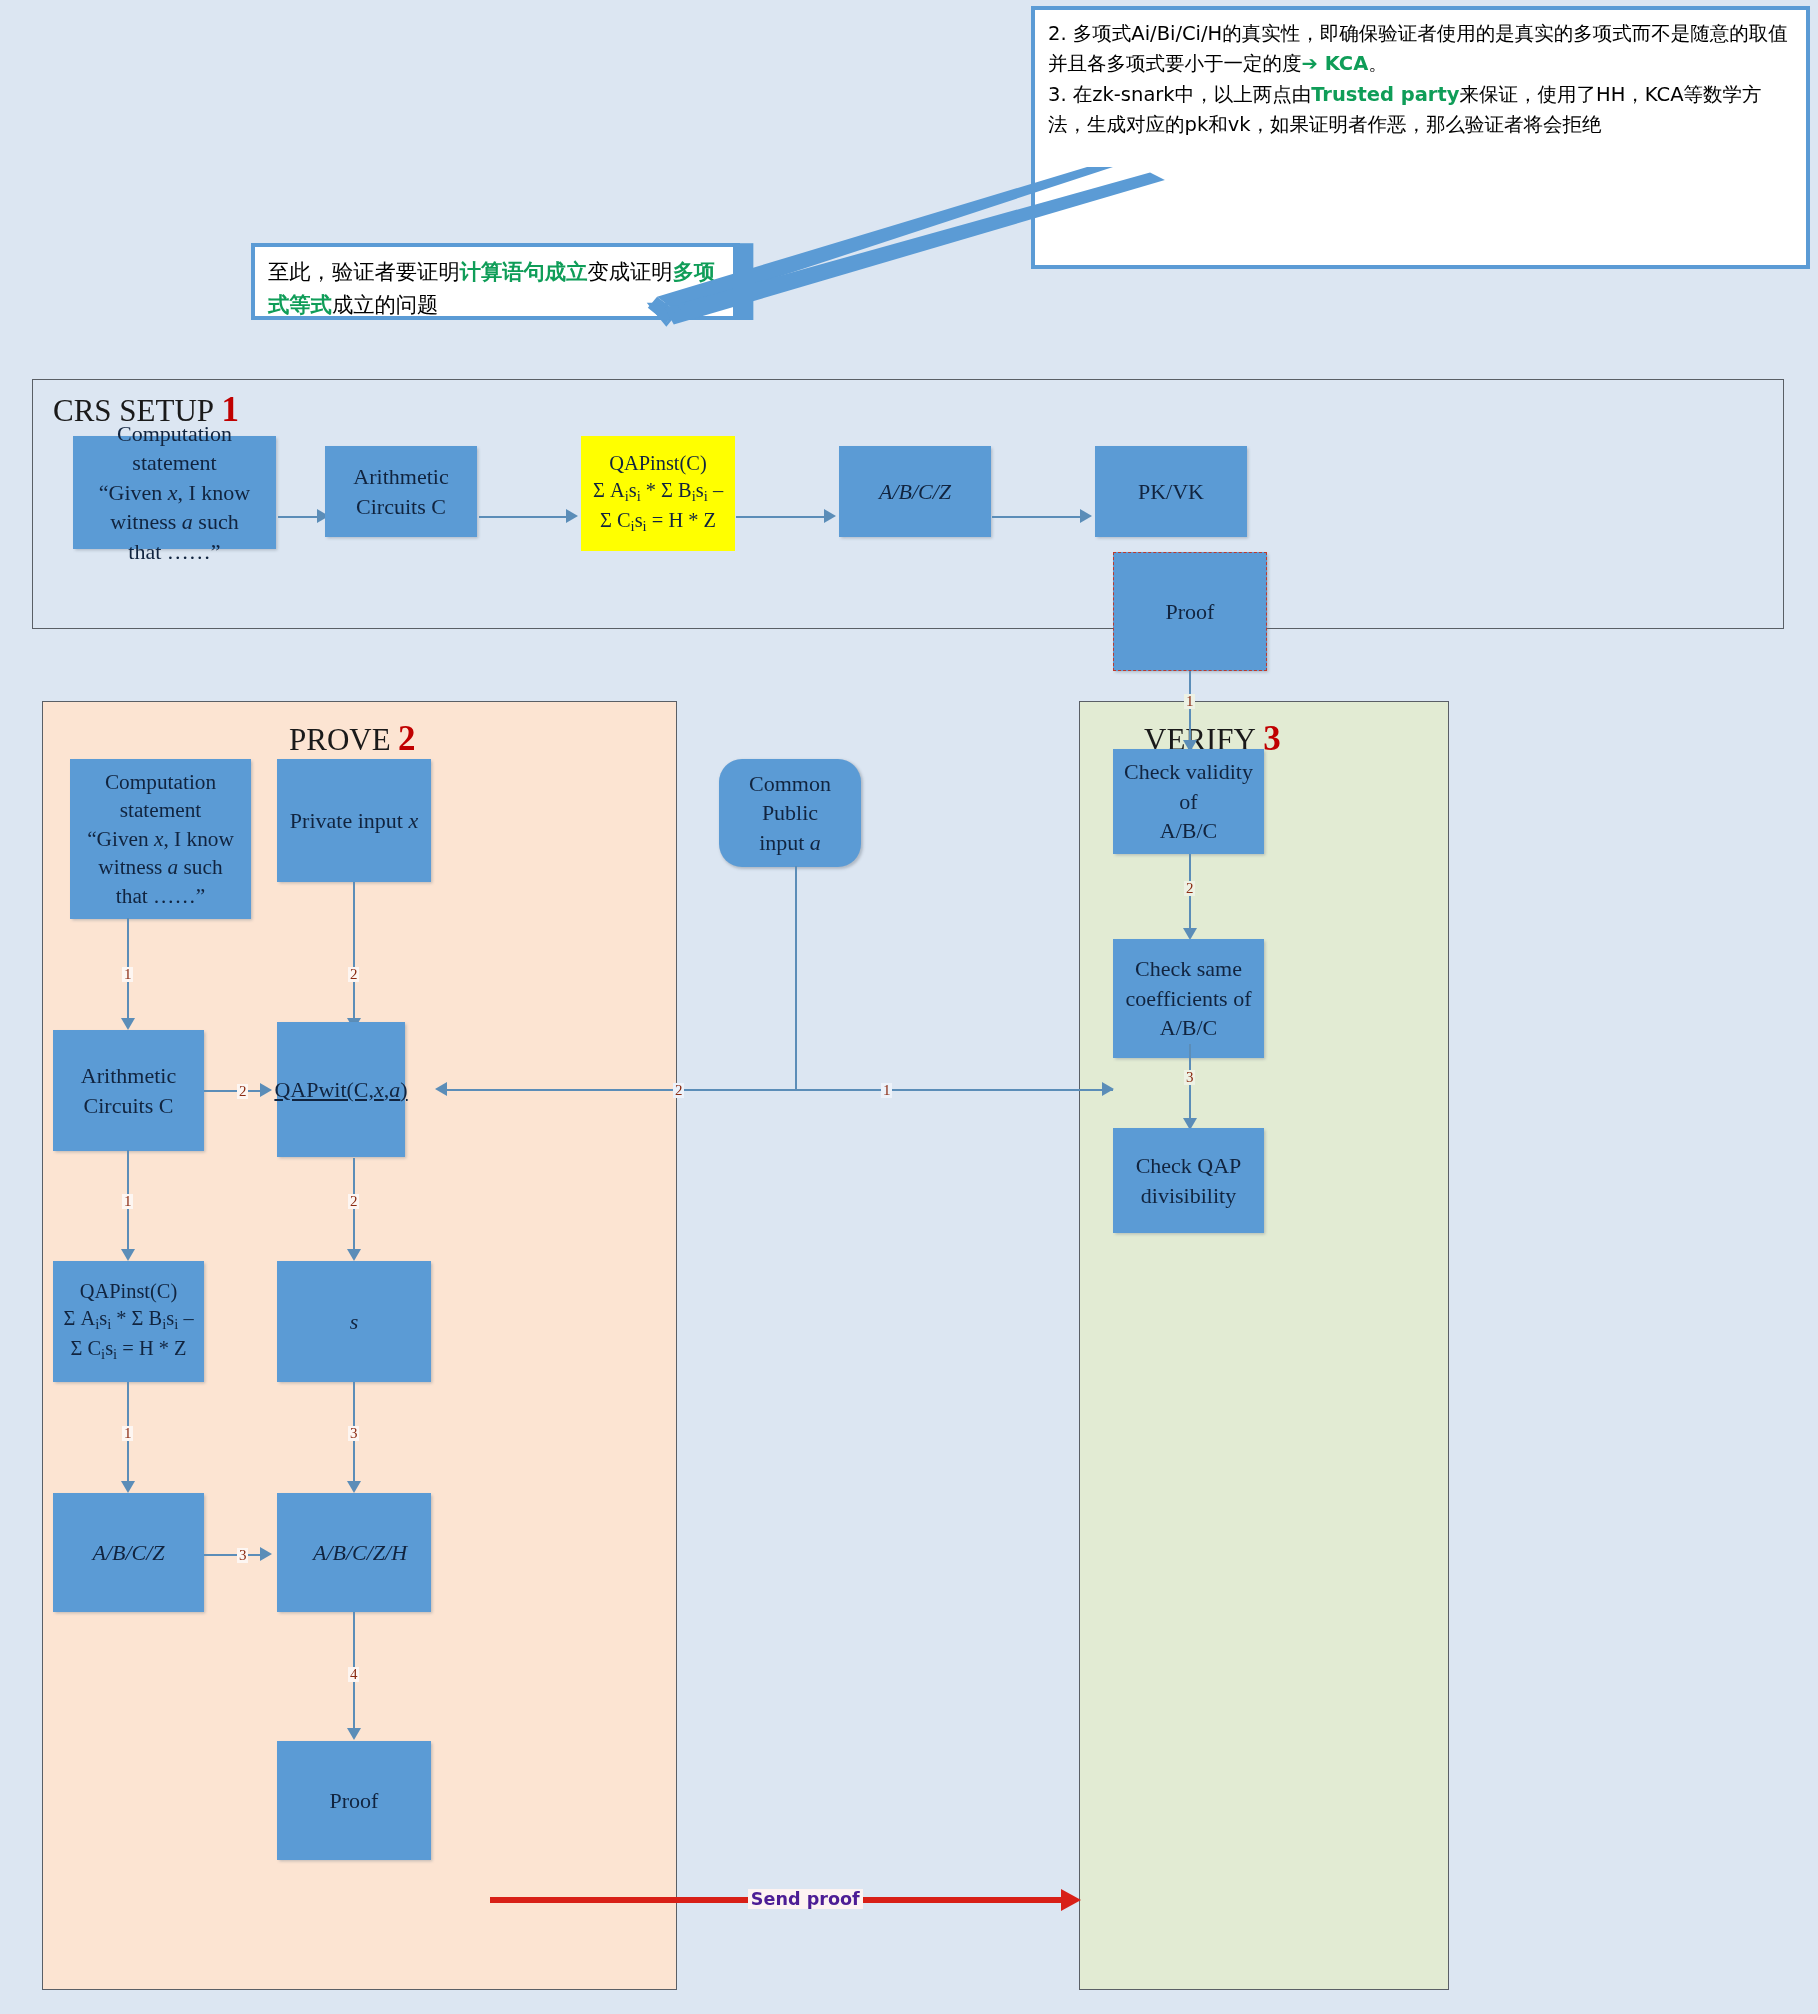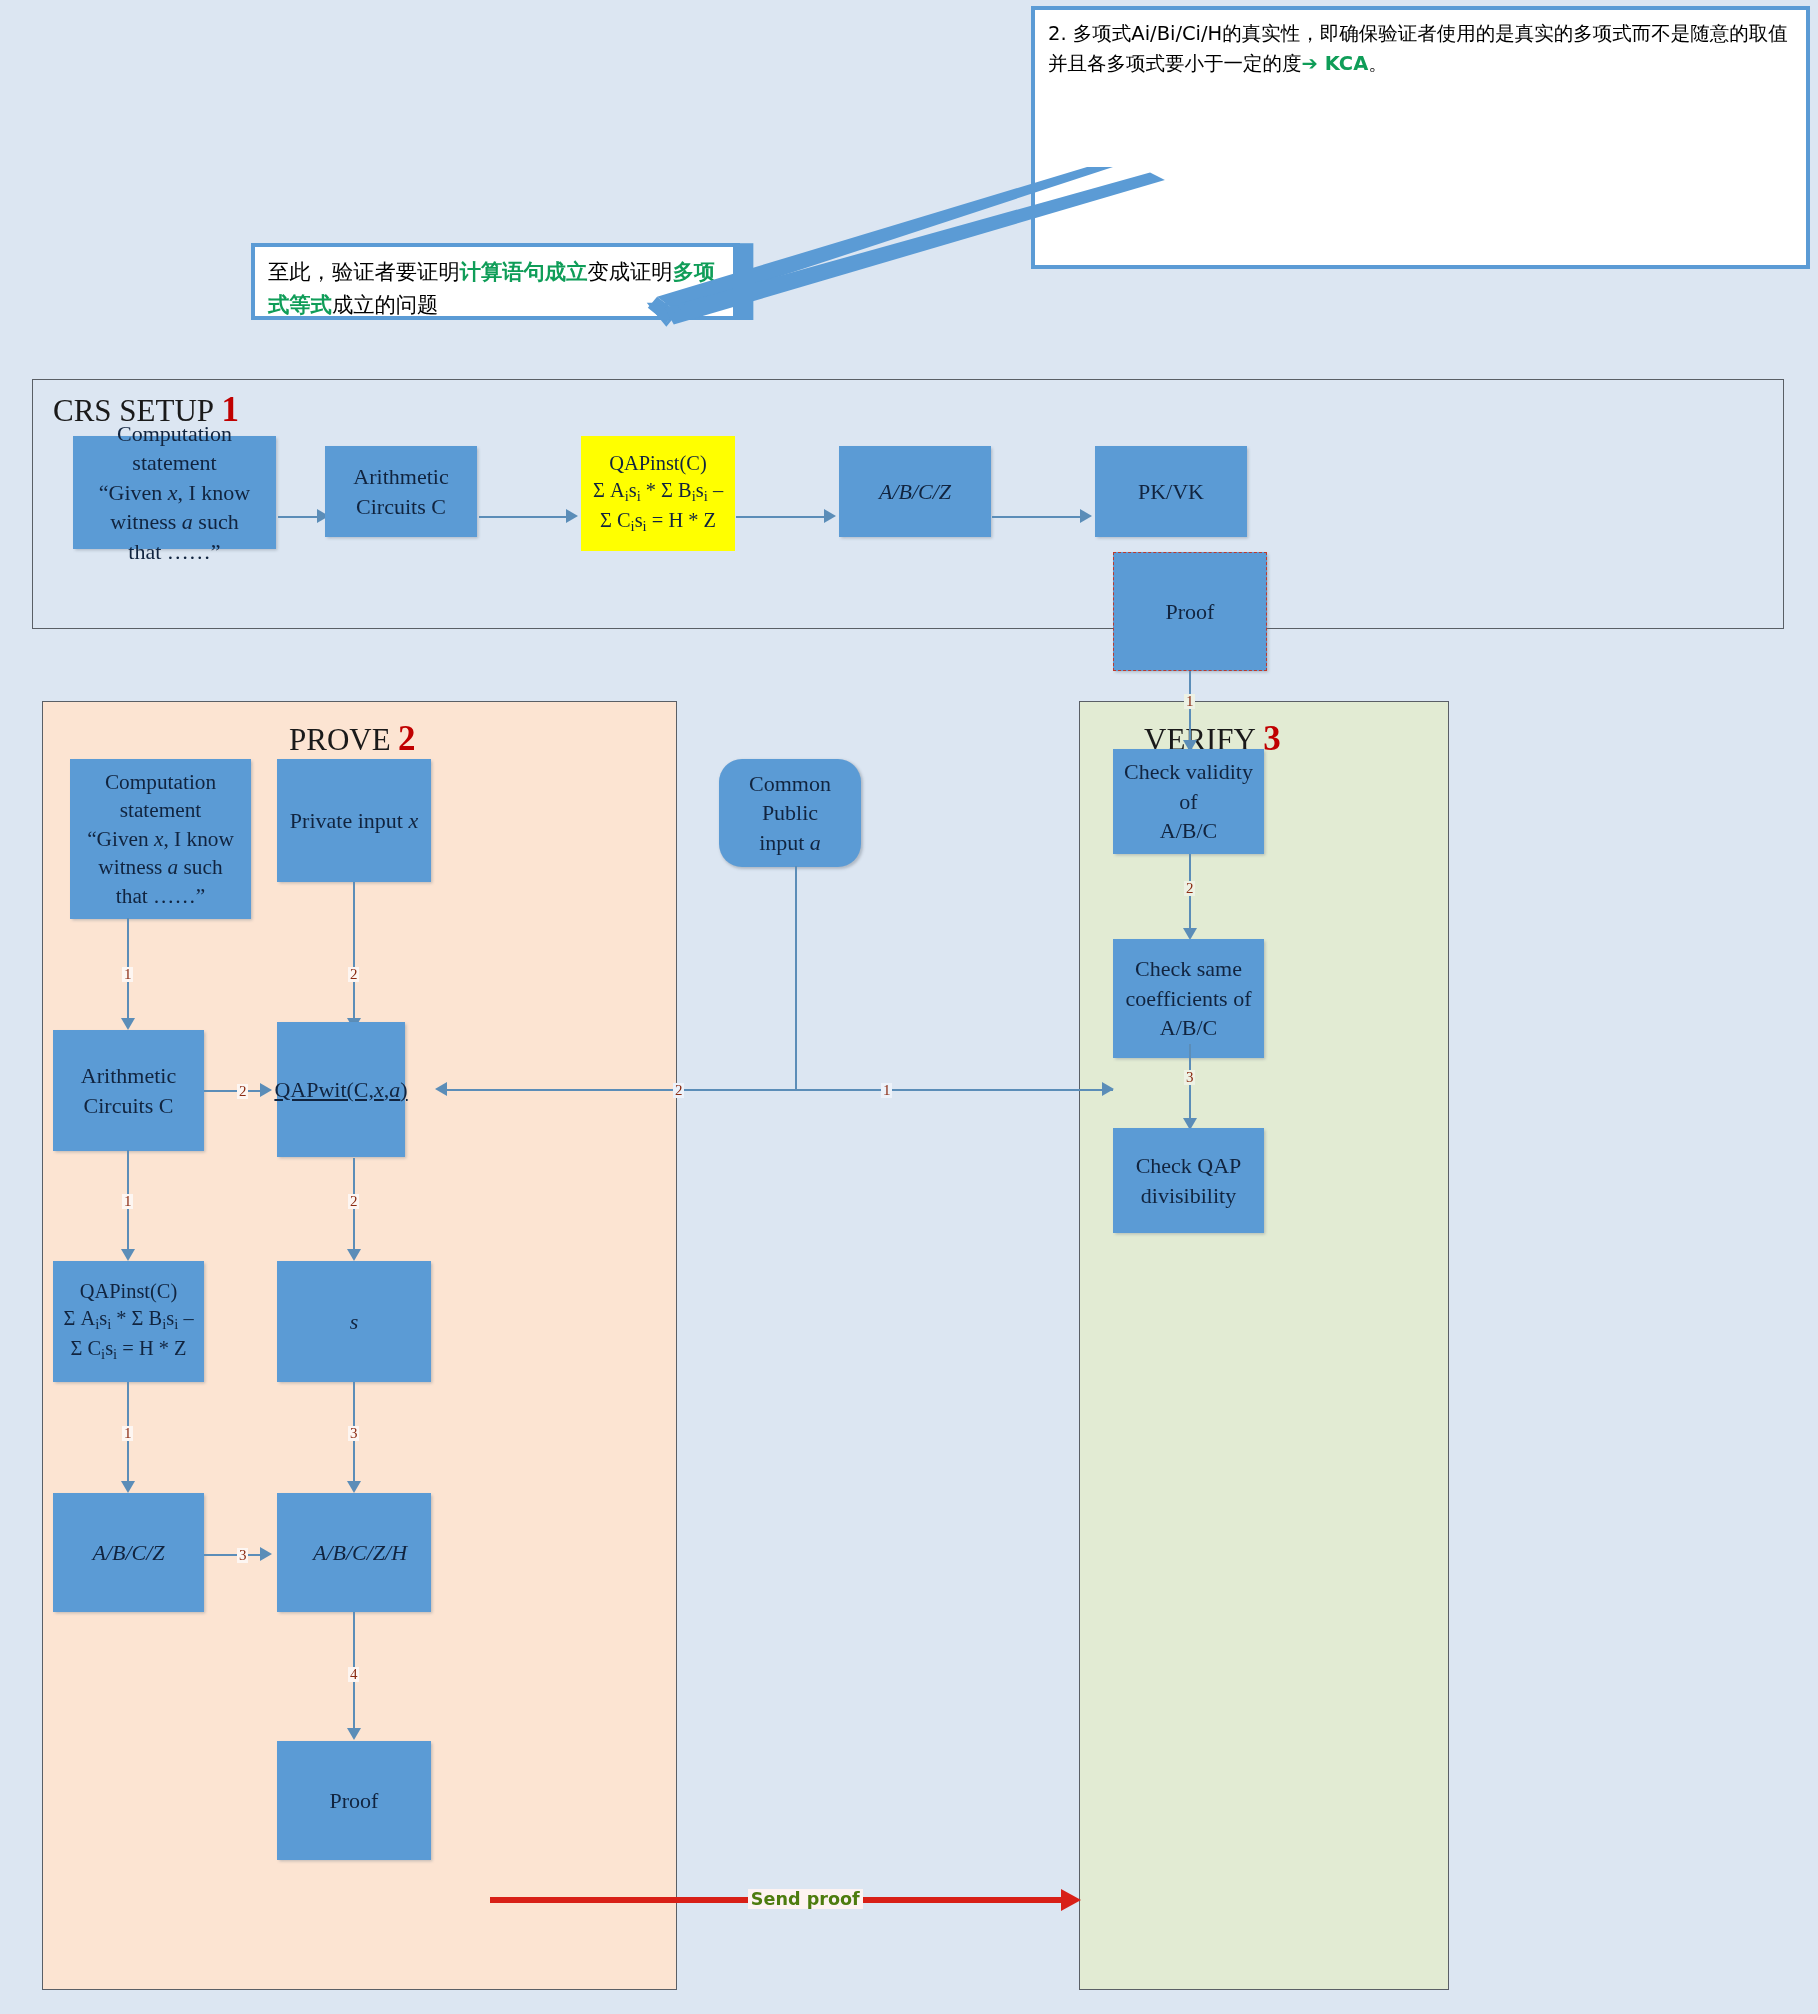--- a/index.html
+++ b/index.html
@@ -103,34 +103,37 @@
   .red-arrow{
     width:0;height:0;
     border-left:20.4px solid #d81f17;
     border-top:11px solid transparent;
     border-bottom:11px solid transparent;
   }
   .red-label{
     font-family:"DejaVu Sans", sans-serif;
     font-weight:bold;
     font-size:17.6px;
-    color:#4d7c0f;
+    color:#4c1d95;
     background:#fdf3f2;
     padding:0 2.8px;
   }
 
   
   .ptr{position:absolute;}
 </style>
 </head>
 <body>
 
 <div class="abs note" id="fact-note" style="left: 1031px; top: 5.6px; width: 779px; height: 263px; font-size: 19.5px; z-index: 9;">
   <p>
     2. 多项式Ai/Bi/Ci/H的真实性，即确保验证者使用的是真实的多项式而不是随意的取值并且各多项式要小于一定的度<span class="g">➔ KCA</span>。
+  </p>
+  <p>
+    3. 在zk-snark中，以上两点由<span class="g b">Trusted party</span>来保证，使用了HH，KCA等数学方法，生成对应的pk和vk，如果证明者作恶，那么验证者将会拒绝
   </p>
 </div>
 
 <div class="abs note" id="transform-note" style="left: 251px; top: 243px; width: 489px; height: 77px; font-size: 21.3px; z-index: 9;">
   <p>
     至此，验证者要证明<span class="g">计算语句成立</span>变成证明<span class="g">多项式等式</span>成立的问题
   </p>
 </div>
 
 <svg class="ptr" style="left: 501px; top: 167px; width: 668px; height: 278px; z-index: 9;" viewBox="0 0 720 300">

